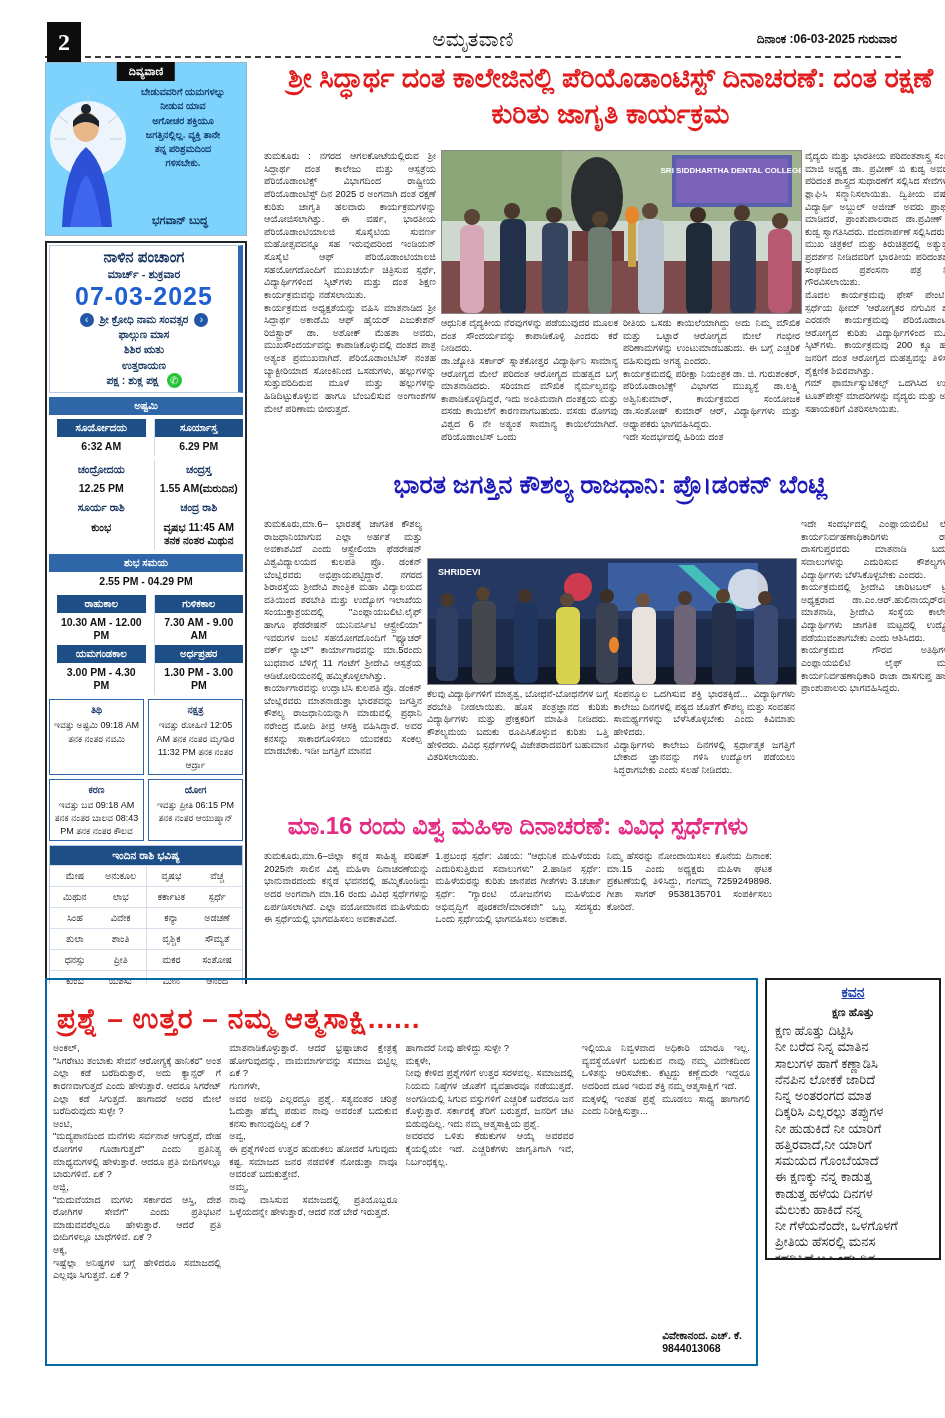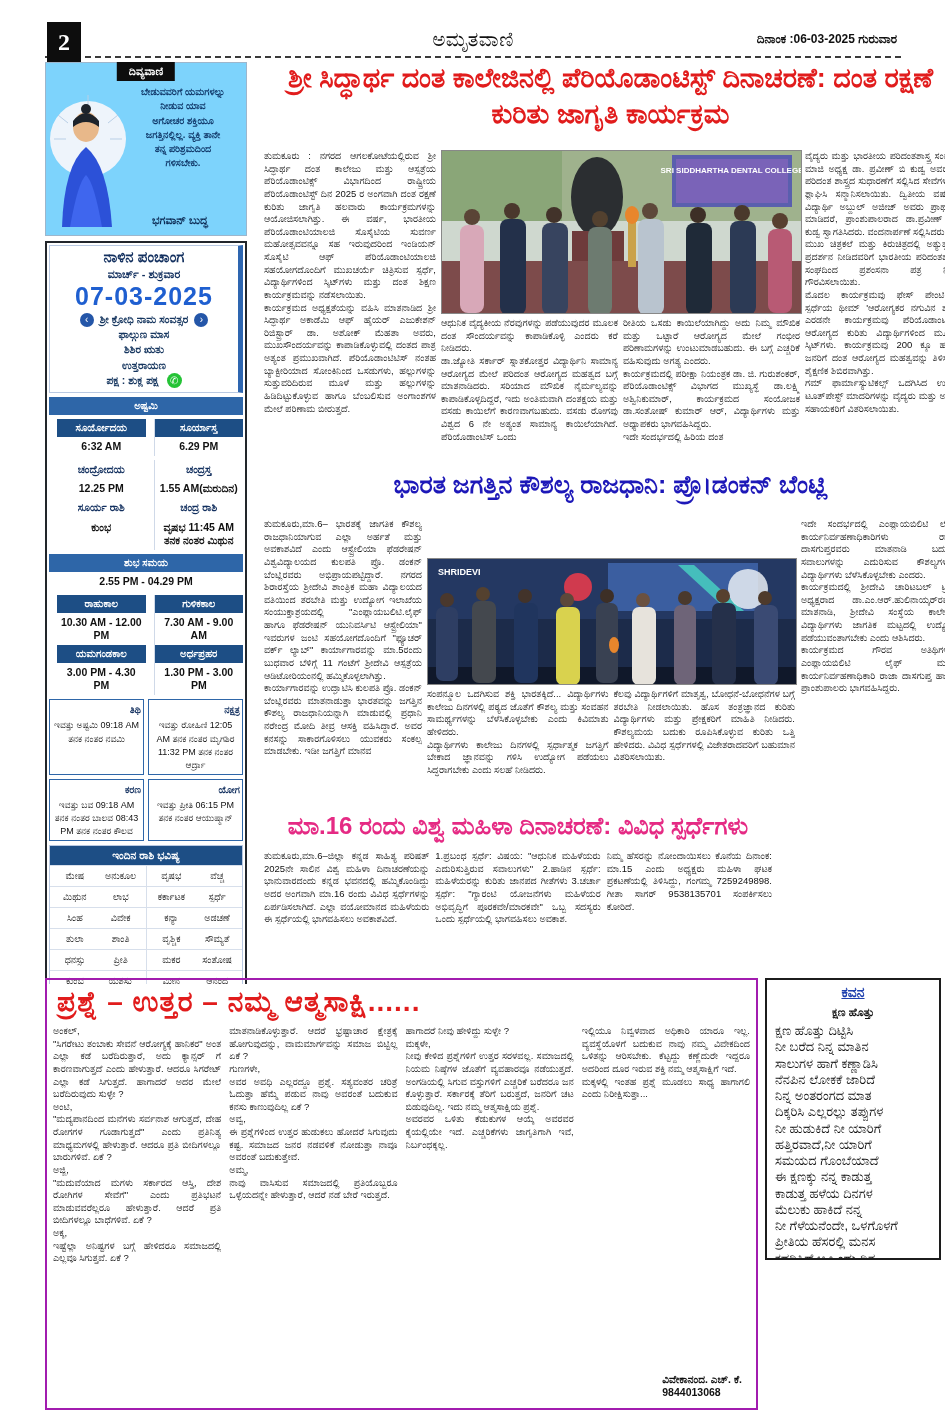--- a/index.html
+++ b/index.html
@@ -27,21 +27,21 @@
   .warow{display:flex;align-items:center;justify-content:center;gap:8px;}
   .waicon{width:15px;height:15px;border-radius:50%;background:#25c336;color:#fff;font-size:10px;line-height:15px;text-align:center;}
   .band{background:#2e66a8;color:#fff;font-size:10px;font-weight:bold;text-align:center;padding:3px 0;}
   .duo{display:flex;}
   .duo>div{flex:1;margin-left:8px;}
   .dhead{background:#1d4e85;color:#fff;font-size:10px;font-weight:bold;text-align:center;padding:3px 0;}
   .dval{font-size:10.5px;font-weight:bold;text-align:center;padding:3px 1px;background:#fff;line-height:1.25;}
   .duo .cell+ .cell{border-left:1px solid #cfd9e8;}
   .pairbox{display:flex;gap:4px;}
   .pbox{flex:1;border:1px solid #2e66a8;padding:2px;text-align:center;}
-  .pbox .pt{font-size:9.5px;font-weight:bold;color:#13305f;margin:2px 0 3px;text-align:right;}
+  .pbox .pt{font-size:9.5px;font-weight:bold;color:#13305f;margin:2px 0 3px;}
   .pbox .pv{font-size:9px;line-height:1.45;}
   .rashi{border:1px solid #b9c9e2;}
   .rashi .rt{background:#1d4e85;color:#fff;font-size:10.5px;font-weight:bold;text-align:center;padding:3px 0;}
   .rrow{display:flex;border-top:1px solid #d7dfeb;}
   .rcell{flex:1;display:flex;font-size:9.5px;padding:4px 2px;}
   .rcell+.rcell{border-left:1px solid #d7dfeb;}
   .rcell span{flex:1;text-align:center;}
   
   .main{position:absolute;left:264px;top:60px;width:693px;height:915px;}
   .prose{font-size:9.5px;line-height:1.33;text-align:justify;white-space:pre-line;overflow:hidden;}
@@ -60,21 +60,21 @@
   .a2-mid{position:absolute;left:163px;top:458px;width:368px;height:292px;display:flex;flex-direction:column;gap:3px;margin-top:40px;}
   .a2-midcols{display:flex;gap:5px;flex:1;}
   .a2-midcols>div{flex:1;}
   .a2-right{position:absolute;left:537px;top:458px;width:156px;height:455px;}
   .a3{position:absolute;left:0;top:752px;width:508px;height:163px;}
   .a3-head{font-size:24px;font-weight:bold;color:#e52a84;text-align:center;line-height:1.2;height:38px;}
   .a3-body{display:flex;gap:6px;height:120px;}
   .a3-body>div{flex:1;}
   .photo{border:1px solid #888;flex:none;display:block;}
   
-  .qa{position:absolute;left:45px;top:978px;width:713px;height:432px;border:2px solid #a21caf;padding:4px 6px;box-sizing:border-box;}
+  .qa{position:absolute;left:45px;top:978px;width:713px;height:388px;border:2px solid #0369a1;padding:21px 6px;box-sizing:border-box;}
   .qa-head{font-size:28px;font-weight:bold;color:#e11c1c;margin:2px 0 6px 4px;letter-spacing:1px;}
   .qa-cols{display:flex;gap:8px;height:340px;}
   .qa-cols>div{flex:1;}
   .qa-sign{position:absolute;right:14px;bottom:10px;text-align:left;font-size:10.5px;font-weight:bold;}
   .kavana{position:absolute;left:765px;top:978px;width:176px;height:282px;border:2px solid #1c1c1c;padding:4px 8px;box-sizing:border-box;overflow:hidden;}
   .kv-title{text-align:center;font-size:14px;font-weight:bold;color:#1d3fae;text-decoration:underline;}
   .kv-sub{text-align:center;font-size:11px;font-weight:bold;margin:5px 0 4px;}
   .kv-poem{font-size:13px;line-height:1.25;white-space:pre-line;}
 </style>
 </head>
@@ -396,23 +396,23 @@
               <rect x="0" y="14" width="24" height="82" rx="7" fill="#25304a"></rect>
             </g>
           <g transform="translate(326,32)">
               <circle cx="11" cy="7" r="7" fill="#4e3a2b"></circle>
               <rect x="0" y="14" width="24" height="80" rx="7" fill="#3a4a73"></rect>
             </g>
           <ellipse cx="186" cy="86" rx="5" ry="8" fill="#e8862c"></ellipse>
         </g>
       </svg>
       <div class="a2-midcols">
+        <div class="prose">ಕೆಲವು ವಿದ್ಯಾರ್ಥಿಗಳಿಗೆ ಮಾತೃತ್ವ, ಬೋಧನೆ-ಬೋಧನೆಗಳ ಬಗ್ಗೆ ತರಬೇತಿ ನೀಡಲಾಯಿತು. ಹೊಸ ತಂತ್ರಜ್ಞಾನದ ಕುರಿತು ವಿದ್ಯಾರ್ಥಿಗಳು ಮತ್ತು ಪ್ರೇಕ್ಷಕರಿಗೆ ಮಾಹಿತಿ ನೀಡಿದರು. ಕೌಶಲ್ಯಮಯ ಬದುಕು ರೂಪಿಸಿಕೊಳ್ಳುವ ಕುರಿತು ಒತ್ತಿ ಹೇಳಿದರು. ವಿವಿಧ ಸ್ಪರ್ಧೆಗಳಲ್ಲಿ ವಿಜೇತರಾದವರಿಗೆ ಬಹುಮಾನ ವಿತರಿಸಲಾಯಿತು.</div>
         <div class="prose">ಸಂಪನ್ಮೂಲ ಒದಗಿಸುವ ಶಕ್ತಿ ಭಾರತಕ್ಕಿದೆ... ವಿದ್ಯಾರ್ಥಿಗಳು ಕಾಲೇಜು ದಿನಗಳಲ್ಲಿ ಪಠ್ಯದ ಜೊತೆಗೆ ಕೌಶಲ್ಯ ಮತ್ತು ಸಂವಹನ ಸಾಮರ್ಥ್ಯಗಳನ್ನು ಬೆಳೆಸಿಕೊಳ್ಳಬೇಕು ಎಂದು ಕಿವಿಮಾತು ಹೇಳಿದರು.
 ವಿದ್ಯಾರ್ಥಿಗಳು ಕಾಲೇಜು ದಿನಗಳಲ್ಲಿ ಸ್ಪರ್ಧಾತ್ಮಕ ಜಗತ್ತಿಗೆ ಬೇಕಾದ ಜ್ಞಾನವನ್ನು ಗಳಿಸಿ ಉದ್ಯೋಗ ಪಡೆಯಲು ಸಿದ್ಧರಾಗಬೇಕು ಎಂದು ಸಲಹೆ ನೀಡಿದರು.</div>
-        <div class="prose">ಕೆಲವು ವಿದ್ಯಾರ್ಥಿಗಳಿಗೆ ಮಾತೃತ್ವ, ಬೋಧನೆ-ಬೋಧನೆಗಳ ಬಗ್ಗೆ ತರಬೇತಿ ನೀಡಲಾಯಿತು. ಹೊಸ ತಂತ್ರಜ್ಞಾನದ ಕುರಿತು ವಿದ್ಯಾರ್ಥಿಗಳು ಮತ್ತು ಪ್ರೇಕ್ಷಕರಿಗೆ ಮಾಹಿತಿ ನೀಡಿದರು. ಕೌಶಲ್ಯಮಯ ಬದುಕು ರೂಪಿಸಿಕೊಳ್ಳುವ ಕುರಿತು ಒತ್ತಿ ಹೇಳಿದರು. ವಿವಿಧ ಸ್ಪರ್ಧೆಗಳಲ್ಲಿ ವಿಜೇತರಾದವರಿಗೆ ಬಹುಮಾನ ವಿತರಿಸಲಾಯಿತು.</div>
       </div>
     </div>
     <div class="prose a2-right">ಇದೇ ಸಂದರ್ಭದಲ್ಲಿ ಎಂಪ್ಲಾಯಬಿಲಿಟಿ ಲೈಫ್ ಕಾರ್ಯನಿರ್ವಹಣಾಧಿಕಾರಿಗಳು ರಾಜಾ ದಾಸಗುಪ್ತರವರು ಮಾತನಾಡಿ ಬದುಕಿನ ಸವಾಲುಗಳನ್ನು ಎದುರಿಸುವ ಕೌಶಲ್ಯಗಳನ್ನು ವಿದ್ಯಾರ್ಥಿಗಳು ಬೆಳೆಸಿಕೊಳ್ಳಬೇಕು ಎಂದರು.
 ಕಾರ್ಯಕ್ರಮದಲ್ಲಿ ಶ್ರೀದೇವಿ ಚಾರಿಟಬಲ್ ಟ್ರಸ್ಟ್ ಅಧ್ಯಕ್ಷರಾದ ಡಾ.ಎಂ.ಆರ್.ಹುಲಿನಾಯ್ಕರ್‌ರವರು ಮಾತನಾಡಿ, ಶ್ರೀದೇವಿ ಸಂಸ್ಥೆಯ ಕಾಲೇಜಿನ ವಿದ್ಯಾರ್ಥಿಗಳು ಜಾಗತಿಕ ಮಟ್ಟದಲ್ಲಿ ಉದ್ಯೋಗ ಪಡೆಯುವಂತಾಗಬೇಕು ಎಂದು ಆಶಿಸಿದರು.
 ಕಾರ್ಯಕ್ರಮದ ಗೌರವ ಅತಿಥಿಗಳಾಗಿ ಎಂಪ್ಲಾಯಬಿಲಿಟಿ ಲೈಫ್ ಮುಖ್ಯ ಕಾರ್ಯನಿರ್ವಹಣಾಧಿಕಾರಿ ರಾಜಾ ದಾಸಗುಪ್ತ ಹಾಗೂ ಪ್ರಾಂಶುಪಾಲರು ಭಾಗವಹಿಸಿದ್ದರು.</div>
 
     <div class="a3">
       <div class="a3-head">ಮಾ.16 ರಂದು ವಿಶ್ವ ಮಹಿಳಾ ದಿನಾಚರಣೆ: ವಿವಿಧ ಸ್ಪರ್ಧೆಗಳು</div>
       <div class="a3-body">
         <div class="prose">ತುಮಕೂರು,ಮಾ.6–ಜಿಲ್ಲಾ ಕನ್ನಡ ಸಾಹಿತ್ಯ ಪರಿಷತ್ 2025ನೇ ಸಾಲಿನ ವಿಶ್ವ ಮಹಿಳಾ ದಿನಾಚರಣೆಯನ್ನು ಭಾನುವಾರದಂದು ಕನ್ನಡ ಭವನದಲ್ಲಿ ಹಮ್ಮಿಕೊಂಡಿದ್ದು ಅದರ ಅಂಗವಾಗಿ ಮಾ.16 ರಂದು ವಿವಿಧ ಸ್ಪರ್ಧೆಗಳನ್ನು ಏರ್ಪಡಿಸಲಾಗಿದೆ. ಎಲ್ಲಾ ವಯೋಮಾನದ ಮಹಿಳೆಯರು ಈ ಸ್ಪರ್ಧೆಯಲ್ಲಿ ಭಾಗವಹಿಸಲು ಅವಕಾಶವಿದೆ.</div>

